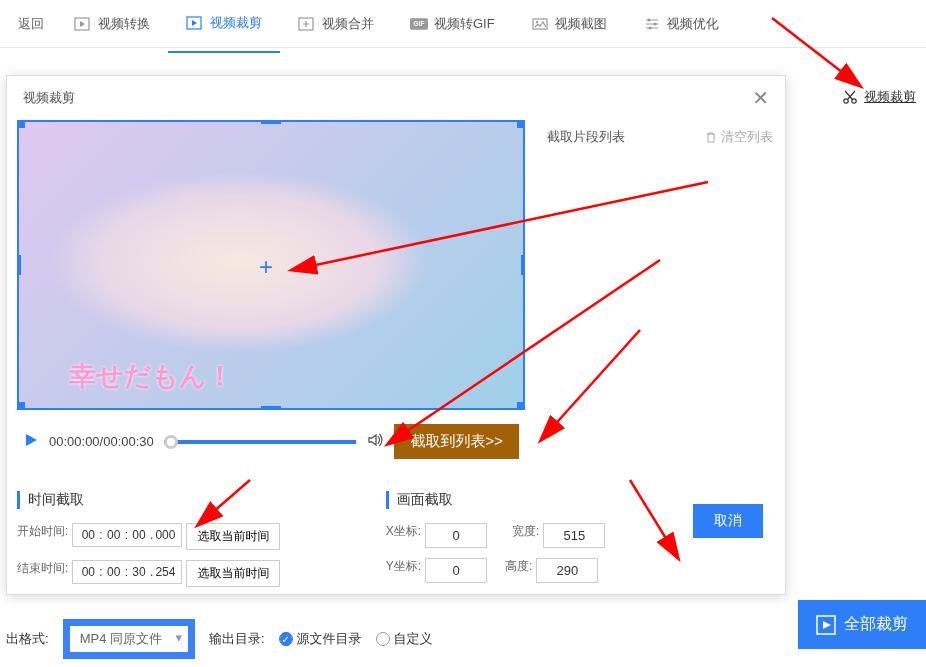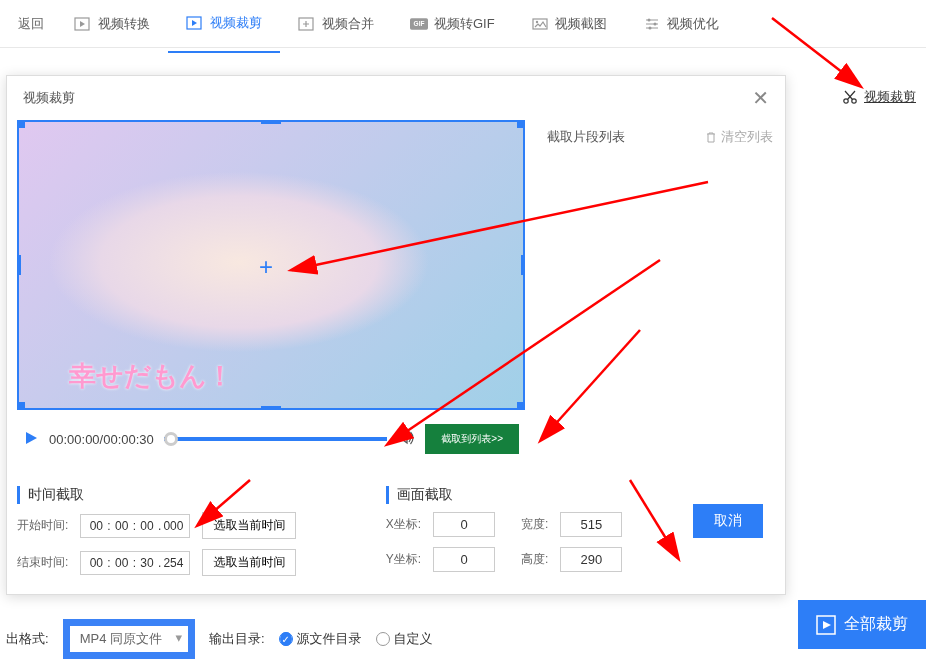--- a/index.html
+++ b/index.html
@@ -27,27 +27,27 @@
     .h-l{left:-2px;top:50%;width:4px;height:20px;margin-top:-10px}
     .h-r{right:-2px;top:50%;width:4px;height:20px;margin-top:-10px}
     .h-c{width:8px;height:8px}
     .h-tl{top:-2px;left:-2px}.h-tr{top:-2px;right:-2px}.h-bl{bottom:-2px;left:-2px}.h-br{bottom:-2px;right:-2px}
     .play-row{display:flex;align-items:center;gap:10px;padding:14px 6px}
     .play-icon{color:#2d7ef7;cursor:pointer}
     .time-disp{color:#444;font-size:13px}
     .slider{flex:1;height:4px;background:#2d7ef7;position:relative;cursor:pointer}
     .slider .knob{position:absolute;left:0;top:-5px;width:14px;height:14px;border-radius:50%;background:#fff;border:3px solid #ccc}
     .vol-icon{color:#555;cursor:pointer}
-    .cap-btn{background:#15803d;color:#fff;border:none;padding:8px 16px;cursor:pointer;font-size:10px}
+    .cap-btn{background:#a16207;color:#fff;border:none;padding:8px 16px;cursor:pointer;font-size:15px}
     .list-head{display:flex;justify-content:space-between;align-items:flex-end;color:#555;padding-bottom:8px}
     .clear-btn{color:#aaa;display:flex;align-items:center;gap:4px;cursor:pointer}
     .sections{display:flex;padding:18px 10px 0;gap:20px}
     .sec{flex:0 0 46%}
-    .sec-title{border-left:3px solid #2d7ef7;padding-left:8px;font-weight:500;margin-bottom:8px;font-size:14px}
-    .row{display:flex;align-items:center;gap:12px;margin-bottom:10px}
+    .sec-title{border-left:3px solid #2d7ef7;padding-left:8px;font-weight:500;margin-bottom:14px;font-size:14px}
+    .row{display:flex;align-items:flex-start;gap:4px;margin-bottom:10px}
     .row label{color:#666;font-size:12px}
     .tbox{border:1px solid #ccc;padding:4px 6px;font-size:12px;display:flex;gap:2px;align-items:center}
     .tbox span{min-width:18px;text-align:center}
     .pick-btn{border:1px solid #ccc;padding:4px 10px;font-size:12px;background:#fff;cursor:pointer}
     .nbox{border:1px solid #ccc;padding:4px 8px;width:62px;text-align:center;font-size:13px}
     .actions{position:absolute;right:22px;bottom:56px;display:flex;flex-direction:column;gap:14px}
     .btn{width:70px;height:34px;border:none;cursor:pointer;font-size:14px}
     .btn-cancel{background:#2d7ef7;color:#fff}
     .btn-save{background:#eee;color:#999}
     .bottom-bar{position:absolute;left:0;bottom:8px;right:0;display:flex;align-items:center;gap:14px;padding-left:6px}
@@ -195,21 +195,21 @@
           <span>00</span>:<span>00</span>:<span>30</span>.<span>254</span>
         </div>
         <button class="pick-btn">选取当前时间</button>
       </div>
     </div>
     <div class="sec">
       <div class="sec-title">画面截取</div>
       <div class="row">
         <label>X坐标:</label>
         <div class="nbox">0</div>
-        <label style="margin-left:14px">宽度:</label>
+        <label style="margin-left:21px">宽度:</label>
         <div class="nbox">515</div>
       </div>
       <div class="row">
         <label>Y坐标:</label>
         <div class="nbox">0</div>
         <label style="margin-left:14px">高度:</label>
         <div class="nbox">290</div>
       </div>
     </div>
   </div>

